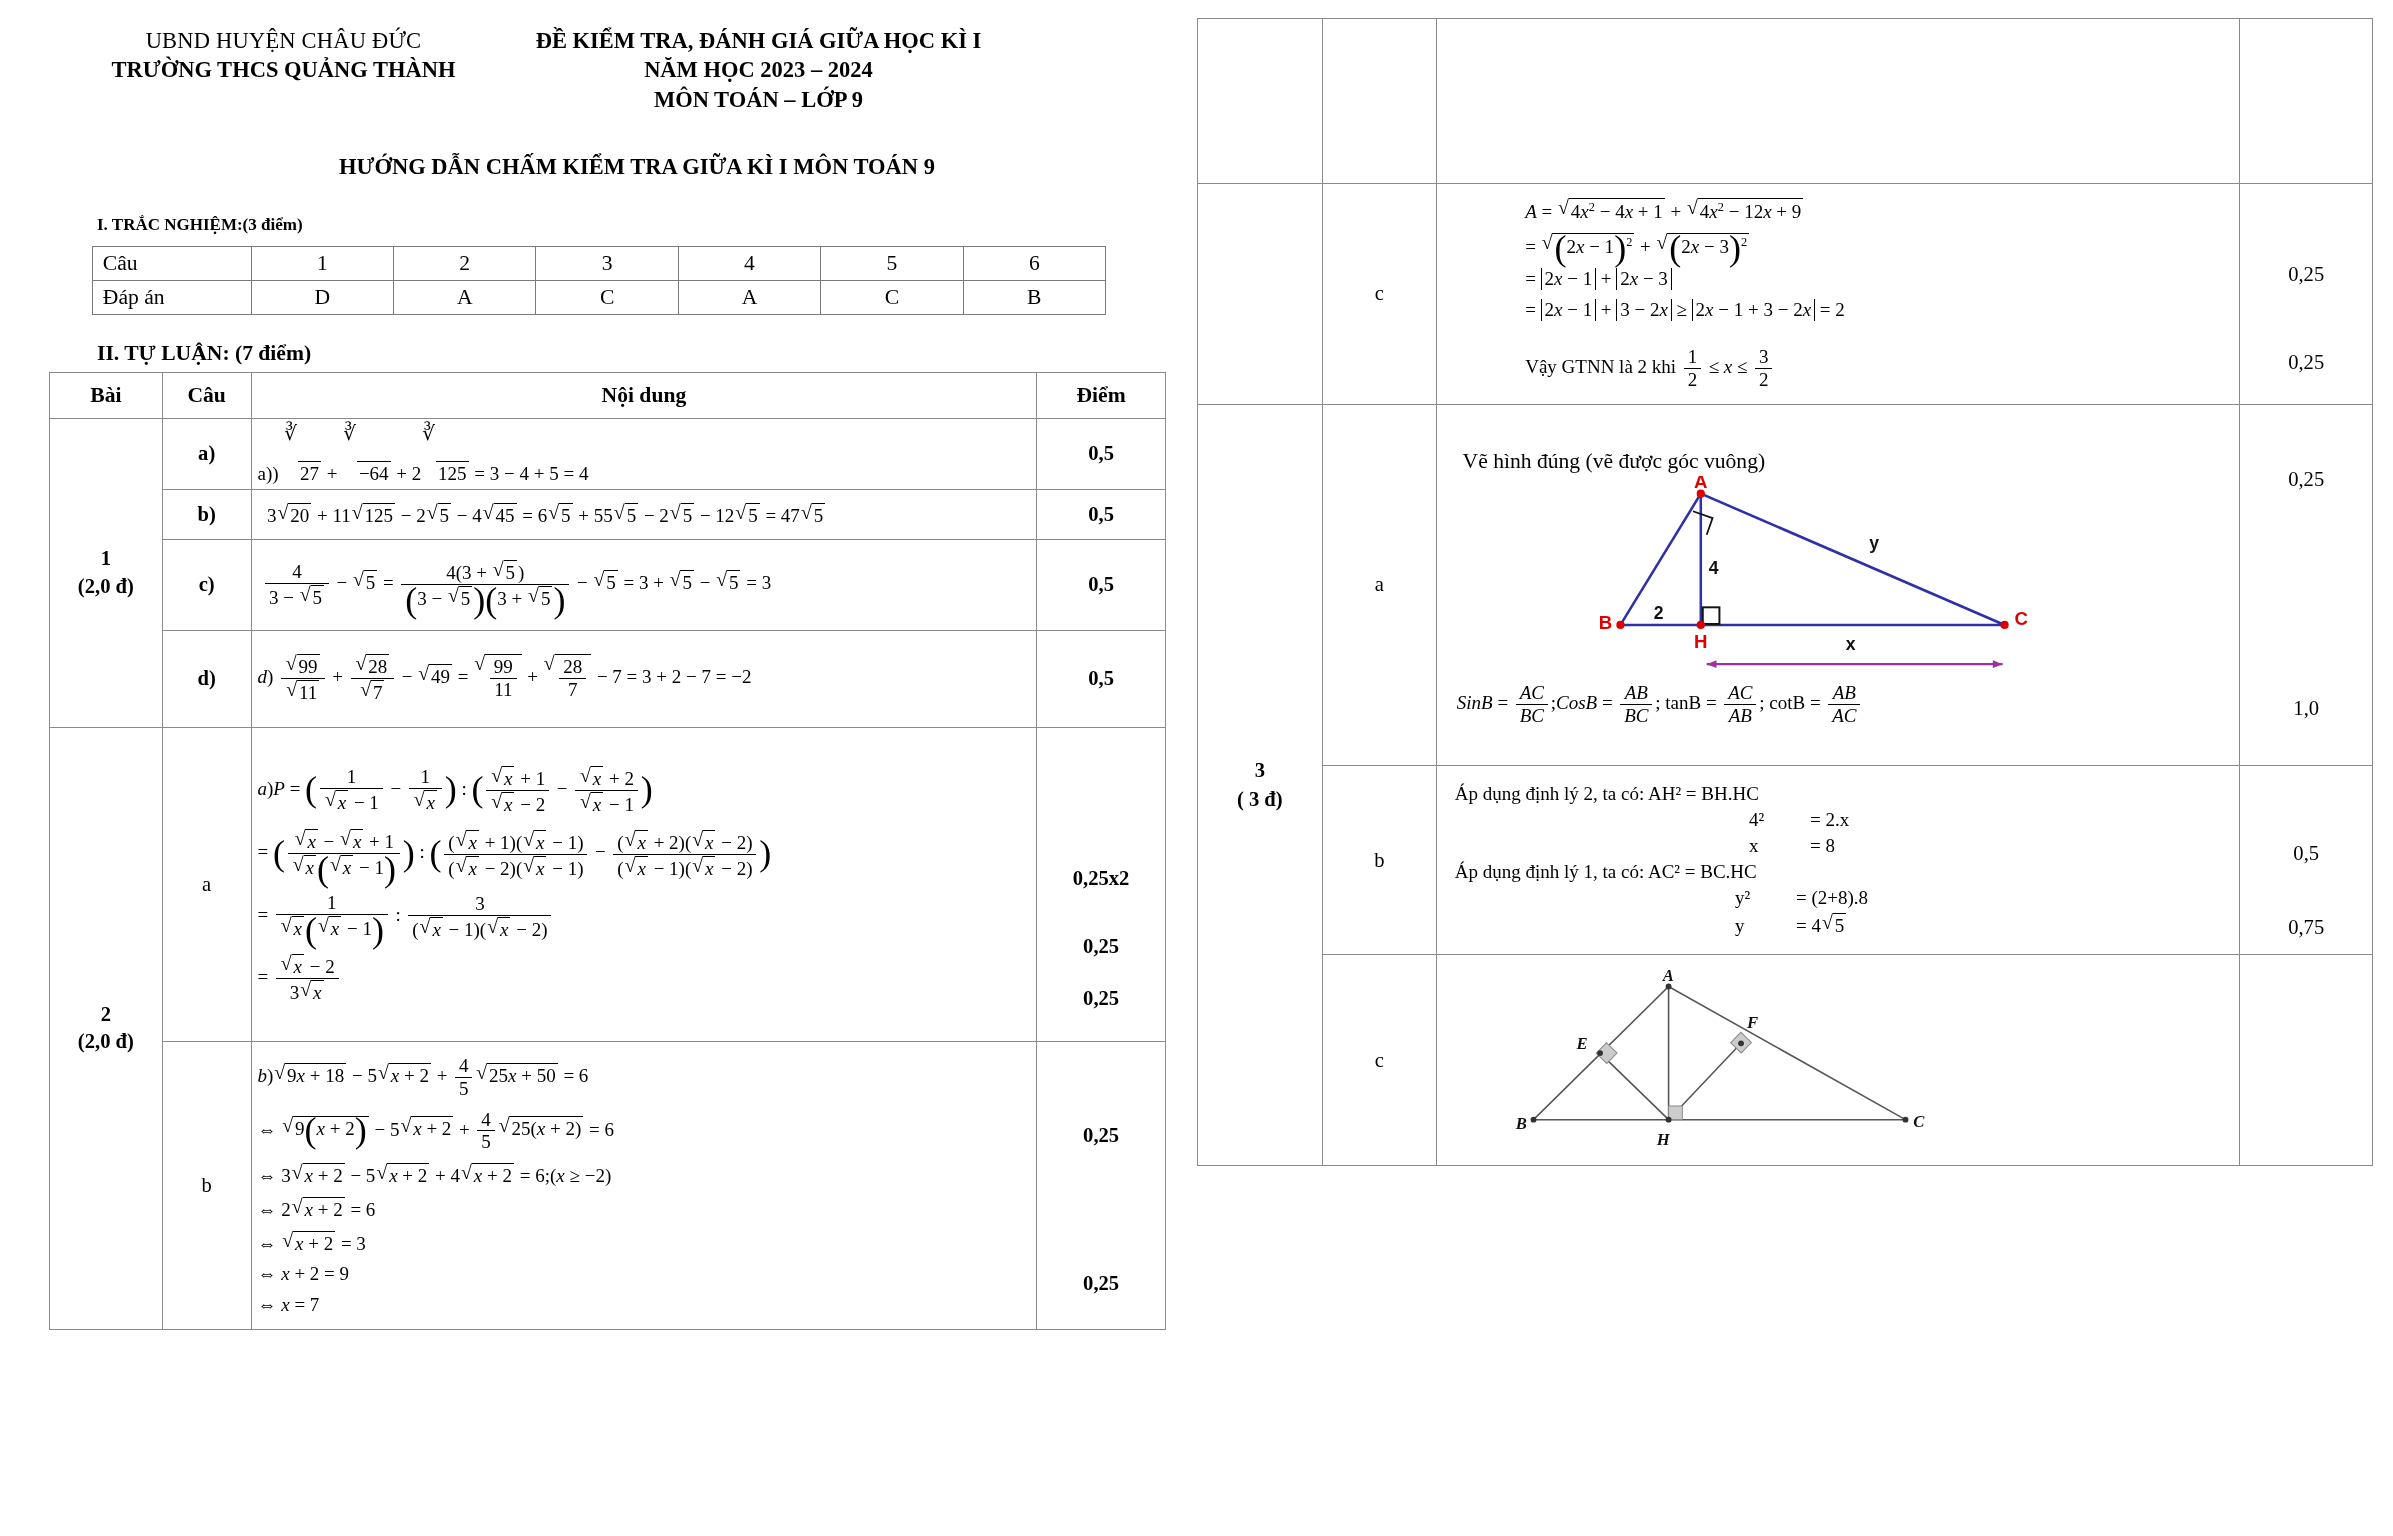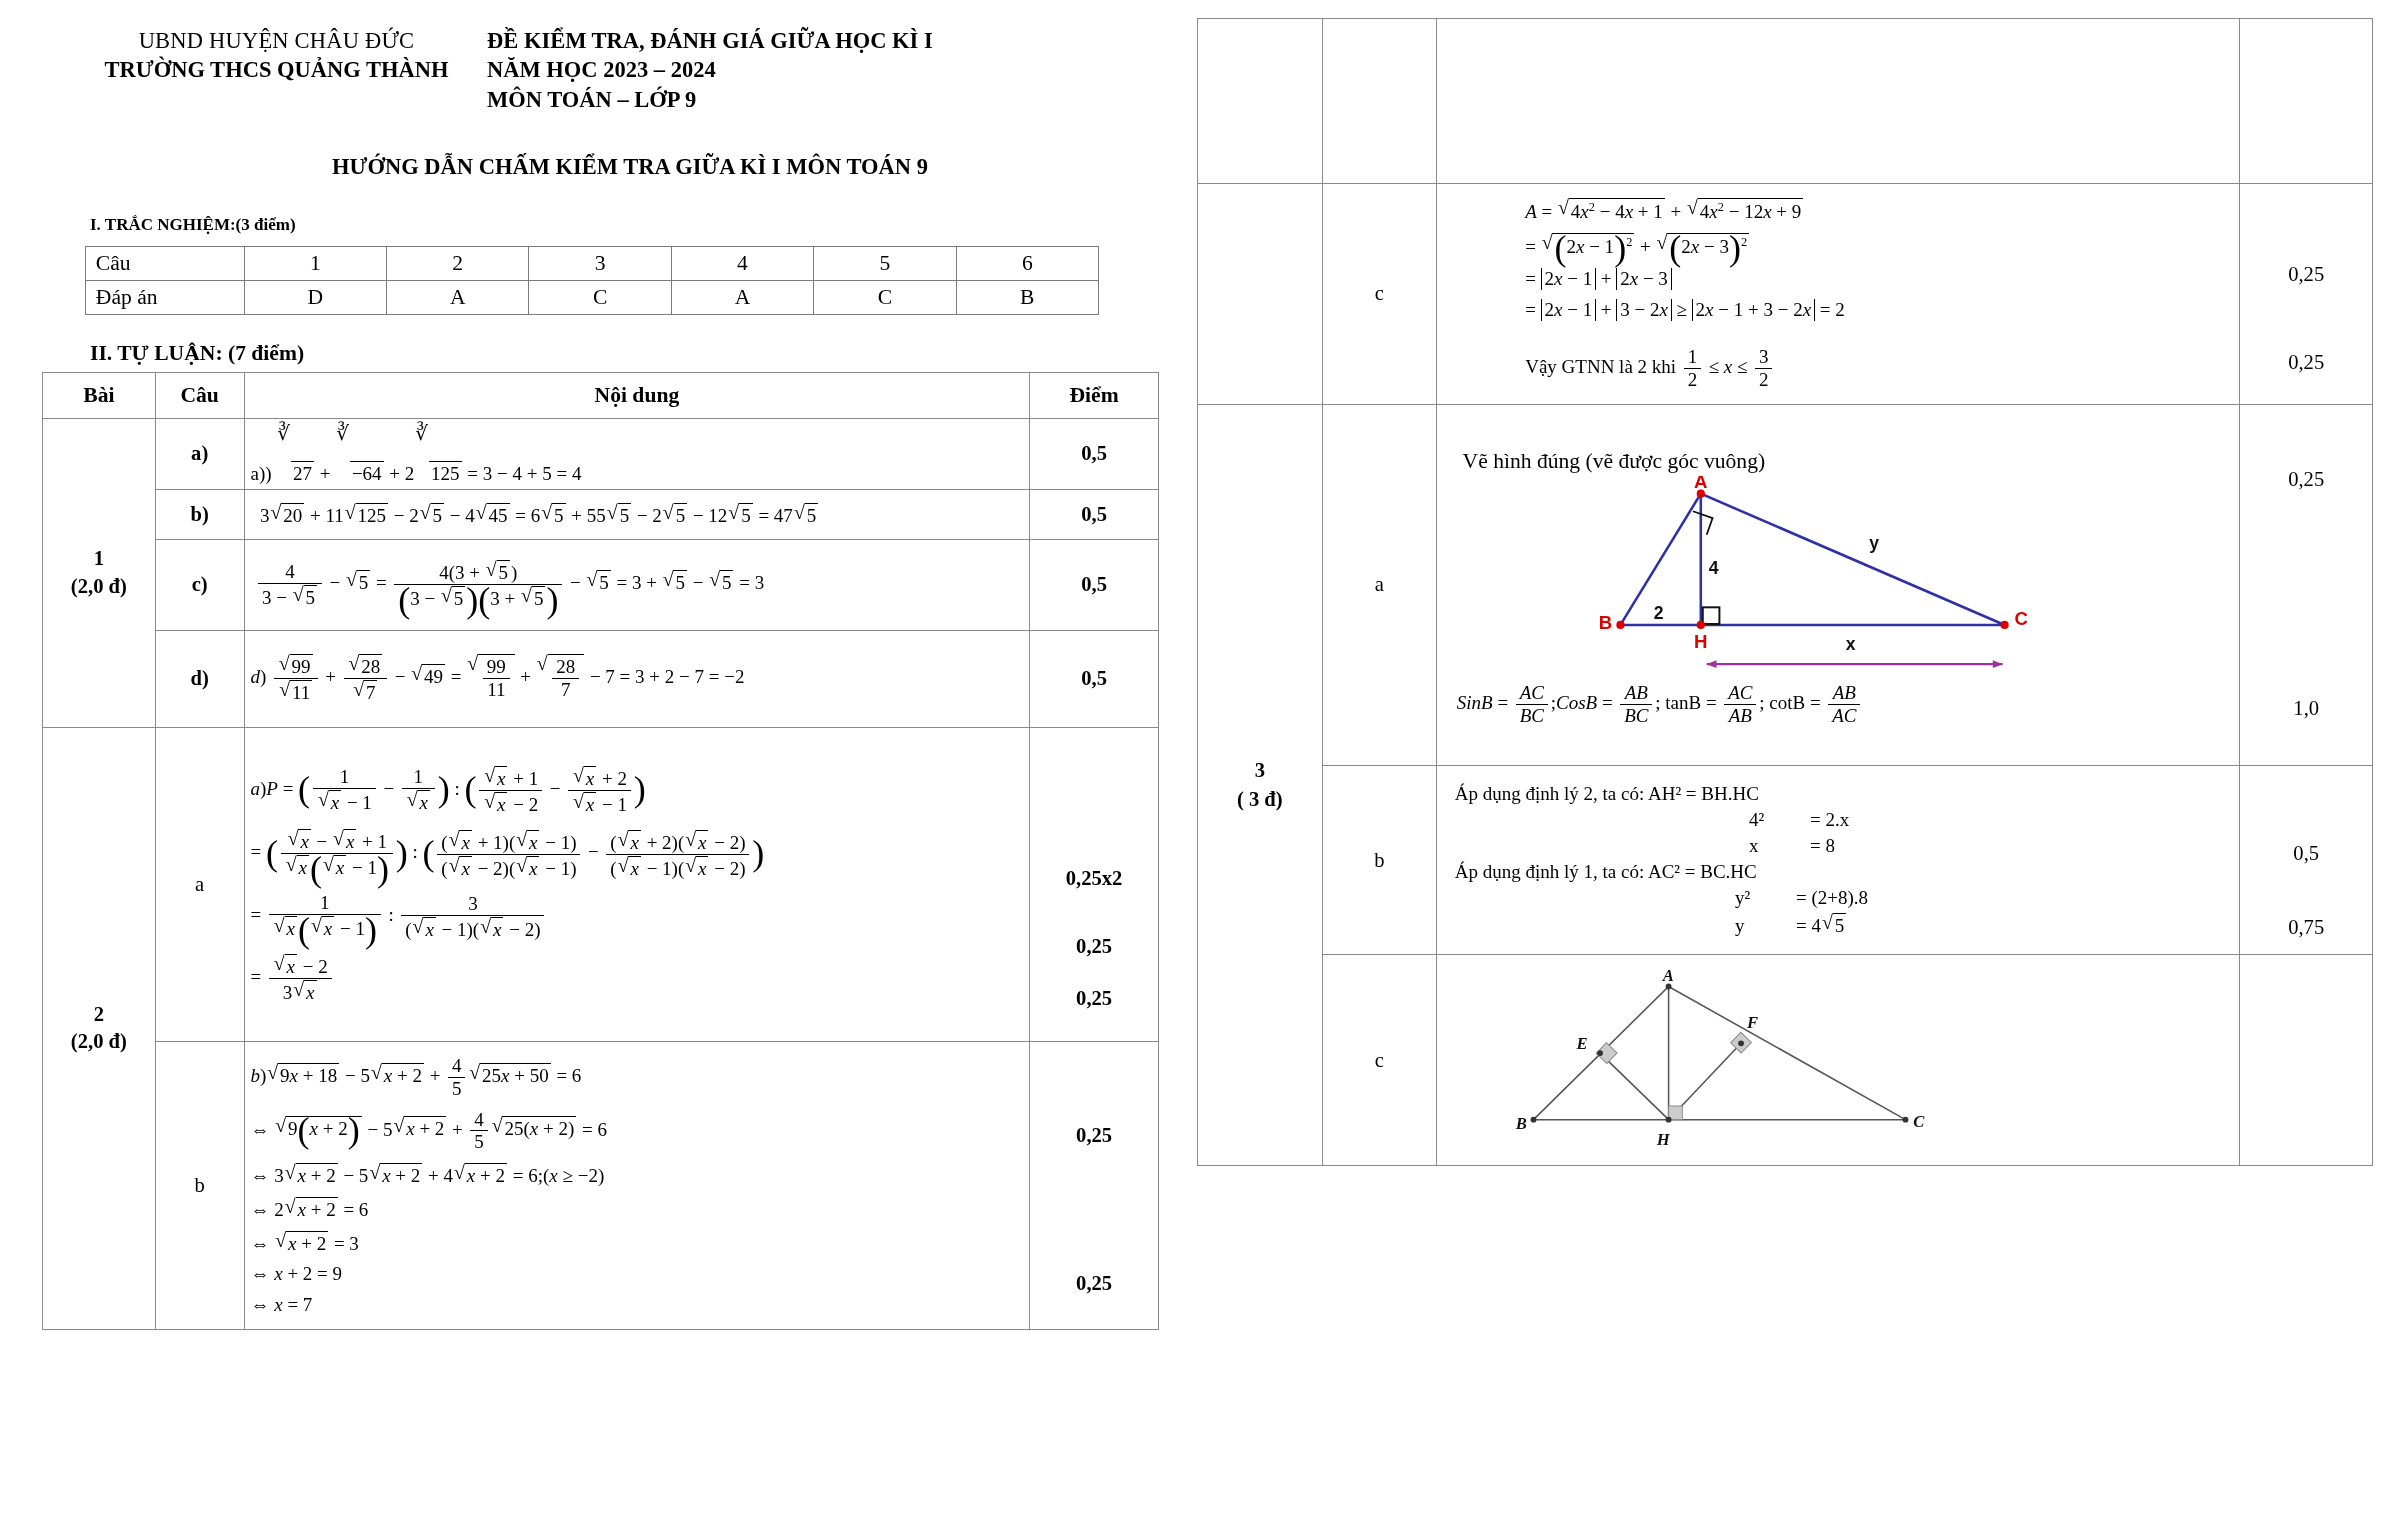--- a/index.html
+++ b/index.html
@@ -13,38 +13,39 @@
     position: relative;
     overflow: hidden;
   }
   .page {
     position: absolute;
     top: 0;
     width: 1197px;
     height: 1537px;
     box-sizing: border-box;
   }
-  #page-left  { left: 7px; }
+  #page-left  { left: 14px; }
   #page-right { left: 1197px; }
 
   
   .hdr {
     display: flex;
     padding: 25.5px 0 0 59px;
   }
   .hdr-left {
     width: 421px;
     text-align: center;
     font-weight: bold;
     font-size: 22.5px;
     line-height: 1.30;
   }
   .hdr-left .l1 { font-weight: normal; letter-spacing: 0.2px;}
   .hdr-right {
     width: 529px;
+    text-align: center;
     font-weight: bold;
     font-size: 22.5px;
     line-height: 1.32;
   }
   .doc-title {
     text-align: center;
     font-weight: bold;
     font-size: 22.5px;
     margin-top: 39px;
     padding-left: 49px;

